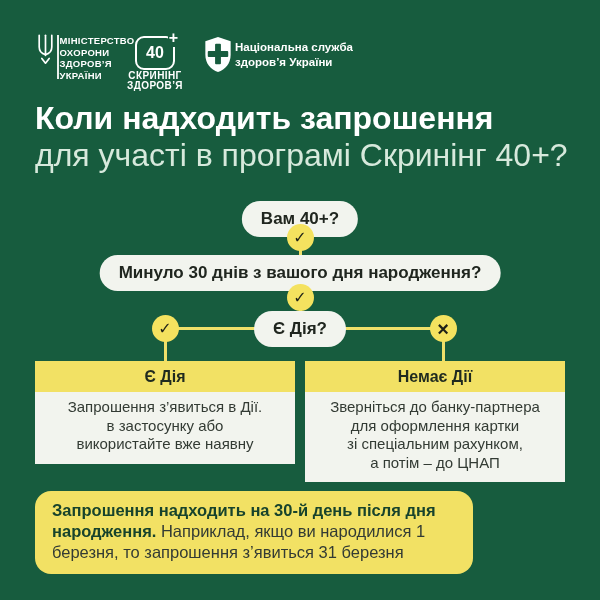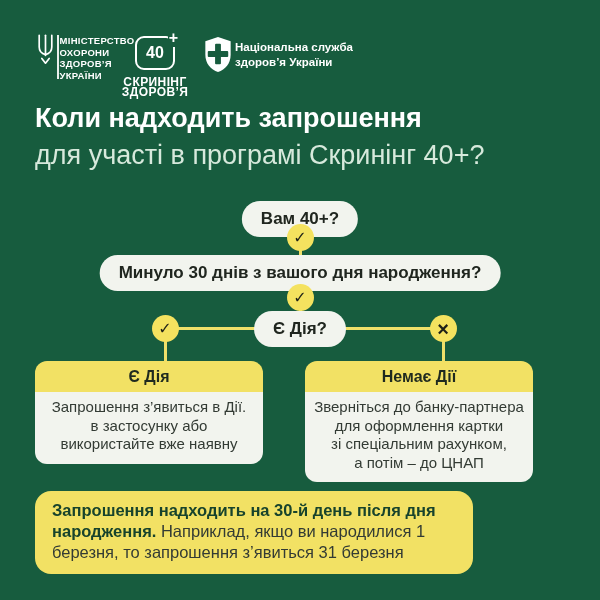--- a/index.html
+++ b/index.html
@@ -19,43 +19,43 @@
   .ministry .mlines{font-size:9.5px;font-weight:bold;color:#fff;line-height:11.5px;letter-spacing:.3px;margin-top:2px;}
   .badge-group{left:133px;top:36px;flex-direction:column;align-items:center;width:44px;}
   .badge{
     position:relative;width:40px;height:34px;border:2px solid #fff;border-radius:9px;
     color:#fff;font-size:16px;font-weight:bold;display:flex;align-items:center;justify-content:center;
   }
   .badge .plus{
     position:absolute;top:-9px;right:-6px;font-size:16px;font-weight:bold;color:#fff;
     background:var(--bg);line-height:1;padding:1px 1px;
   }
-  .badge-caption{margin-top:8px;font-size:12px;font-weight:bold;color:#fff;line-height:9.5px;letter-spacing:.4px;text-align:center;}
+  .badge-caption{margin-top:1px;font-size:10px;font-weight:bold;color:#fff;line-height:9.5px;letter-spacing:.4px;text-align:center;}
   .nszu{left:203px;top:36px;gap:2px;align-items:center;}
   .nszu .nlines{font-size:11.5px;font-weight:bold;color:#fff;line-height:14.5px;}
   
-  .title{position:absolute;left:35px;top:100px;font-size:27px;line-height:37px;}
+  .title{position:absolute;left:35px;top:100px;font-size:32px;line-height:37px;}
   .title .t1{font-weight:bold;color:#fff;}
   .title .t2{font-weight:normal;color:var(--mint);}
   
   .fline{position:absolute;background:var(--line);z-index:1;}
   .pill{
     position:absolute;left:50%;transform:translateX(-50%);z-index:3;
     background:var(--card);color:var(--ink);font-size:17px;font-weight:bold;
     height:36px;line-height:36px;padding:0 19px;border-radius:18px;white-space:nowrap;
   }
   .node{
     position:absolute;z-index:4;width:27px;height:27px;border-radius:50%;
     background:#F4E25F;color:#1D2017;font-weight:bold;
     display:flex;align-items:center;justify-content:center;
   }
   .node.check{font-size:16px;}
   .node.cross{font-size:20px;line-height:1;}
   
-  .card{position:absolute;top:361px;width:228px;border-radius:12px;overflow:hidden;z-index:2;}
+  .card{position:absolute;top:361px;width:260px;border-radius:0;overflow:hidden;z-index:2;}
   .card .chead{background:var(--yellow);color:#1F2A1F;font-size:16px;font-weight:bold;height:31px;line-height:32px;text-align:center;}
   .card .cbody{background:var(--card);color:var(--bodyText);font-size:15px;line-height:18.5px;text-align:center;padding:6px 4px 10px;}
   
   .note{
     position:absolute;left:35px;top:491px;width:438px;border-radius:16px;
     background:var(--yellow);padding:9px 17px 11px;font-size:16.5px;line-height:21px;
   }
   .note .nb{font-weight:bold;color:var(--noteHeading);}
   .note .nt{color:var(--bodyText);}
 </style>

